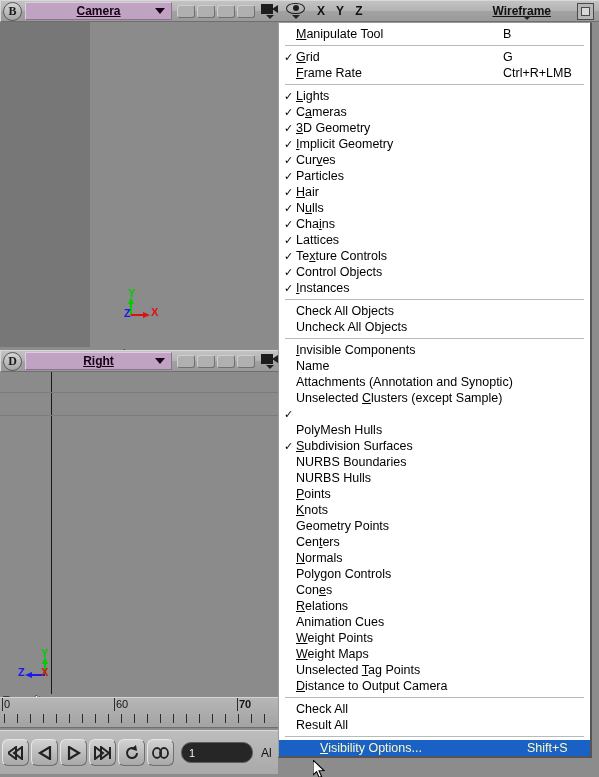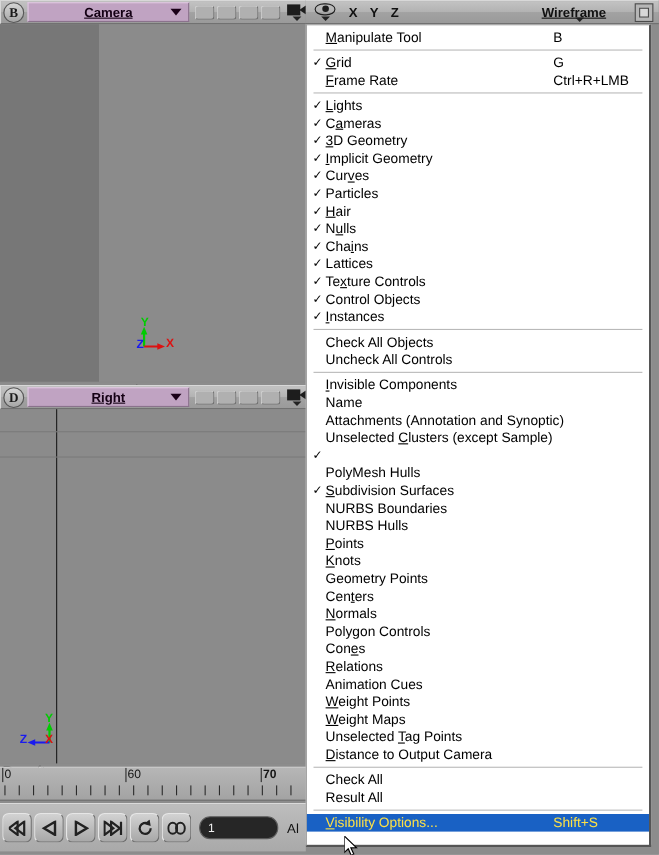--- a/index.html
+++ b/index.html
@@ -164,21 +164,21 @@
     content:""; position:absolute; left:3px; top:3px; right:3px; bottom:3px;
     border:1.5px solid #4a4a4a; background:#d8d8d8;
   }
 
   .menu {
     position:absolute; left:278px; top:22px; width:314px;
     background:#ffffff;
     border:1px solid #9a9a9a;
     border-right:2px solid #555;
     border-bottom:2px solid #555;
-    padding:3px 0 12px 0;
+    padding:3px 0 0 0;
     font-size:12.5px;
     color:#000;
     text-align:right;
   }
   .mi {
     position:relative;
     height:16px; line-height:16px;
     padding-left:17px; padding-right:10px;
     white-space:nowrap;
     display:flex; align-items:center;
@@ -186,21 +186,21 @@
   .mi .chk {
     position:absolute; left:5px; top:0; height:16px; line-height:16px;
     font-size:11px; color:#000;
   }
   .mi .txt { flex:0 0 auto; }
   .mi .accel {
     position:absolute; left:224px; top:0; height:16px; line-height:16px;
     color:#000;
   }
   .mi.sel { background:#1961c4; color:#fff; }
-  .mi.sel .txt, .mi.sel .accel { color:#fde047; }
+  .mi.sel .txt, .mi.sel .accel { color:#fef9c3;margin-left:24px; }
   .sep { height:1px; background:#b9b9b9; margin:3px 6px 3px 6px; }
   .u { text-decoration: underline; text-underline-offset:1px; }
 
   
   .cursor {
     position:absolute; left:313px; top:760px; width:14px; height:20px;
     pointer-events:none; z-index:50;
   }
 </style>
 </head>
@@ -439,21 +439,21 @@
       </div>
       <div class="mi">
         <span class="chk">✓</span>
         <span class="txt"><span class="u">I</span>nstances</span>
       </div>
       <div class="sep"></div>
       <div class="mi">
         <span class="txt">Check All Objects</span>
       </div>
       <div class="mi">
-        <span class="txt">Uncheck All Controls</span>
+        <span class="txt">Uncheck All Objects</span>
       </div>
       <div class="sep"></div>
       <div class="mi">
         <span class="txt"><span class="u">I</span>nvisible Components</span>
       </div>
       <div class="mi">
         <span class="txt">Name</span>
       </div>
       <div class="mi">
         <span class="txt">Attachments (Annotation and Synoptic)</span>

